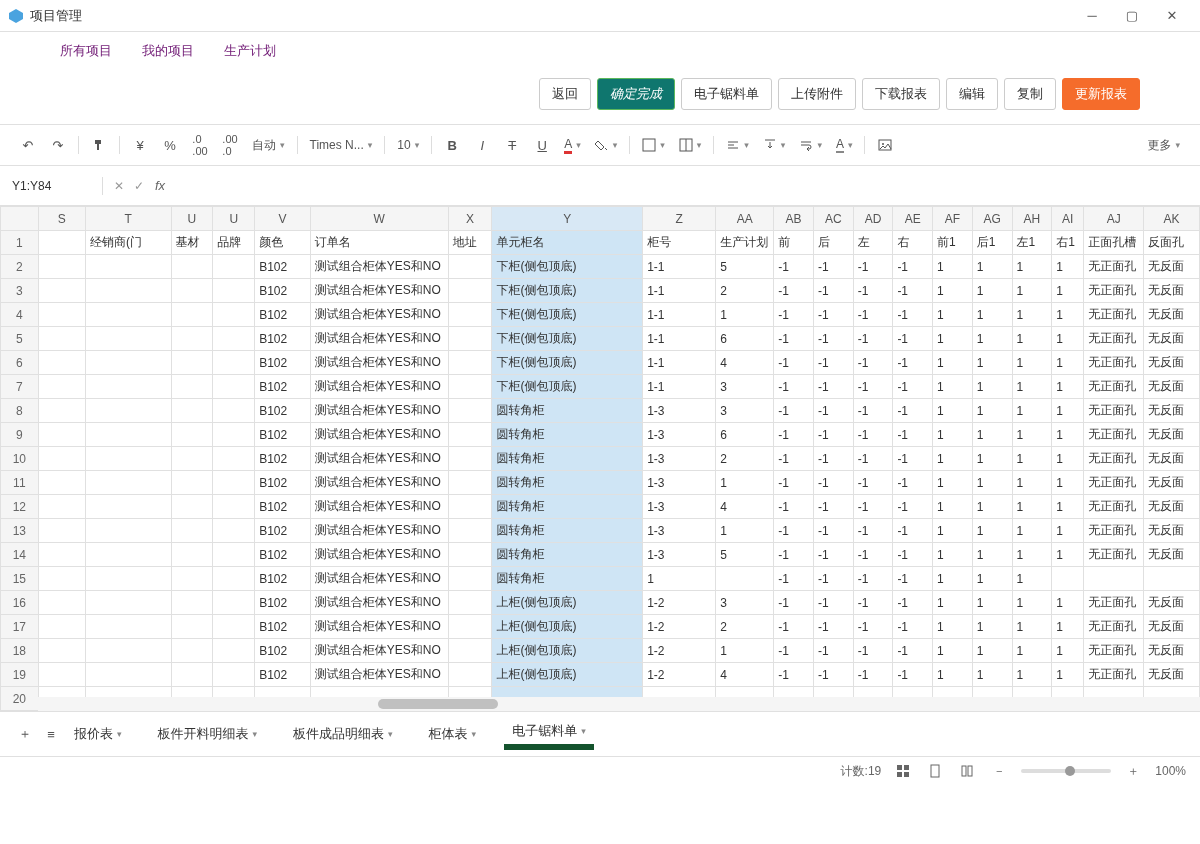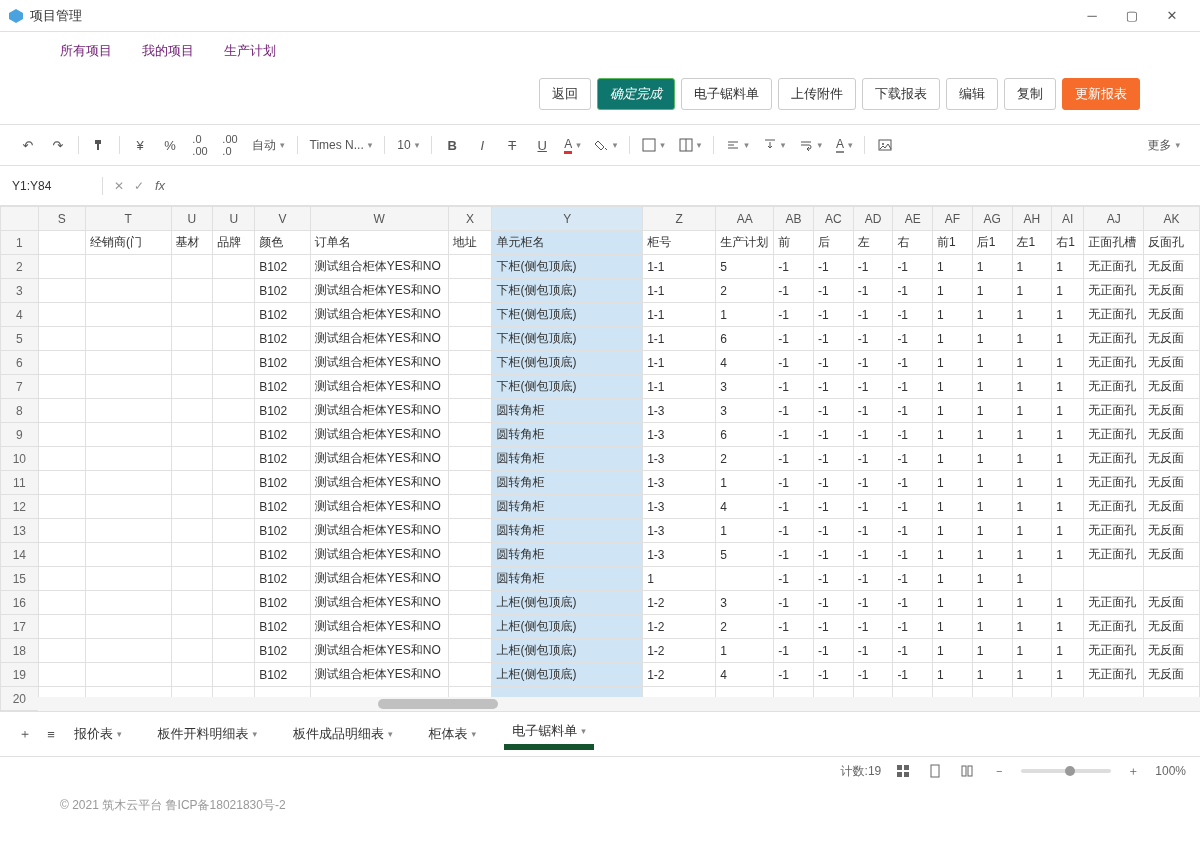--- a/index.html
+++ b/index.html
@@ -760,17 +760,13 @@
     </div>
   <div class="sicon">－</div>
   <div class="zoom-slider">
       <div class="dot"></div>
     </div>
   <div class="sicon">＋</div>
   <span>100%</span>
 </div>
 
 <div class="footer">
-  <div>
-    <span>© 2021 筑木云平台</span>
-    <a>鲁ICP备18021830号-2</a>
-  </div>
 </div>
 
 </body></html>

